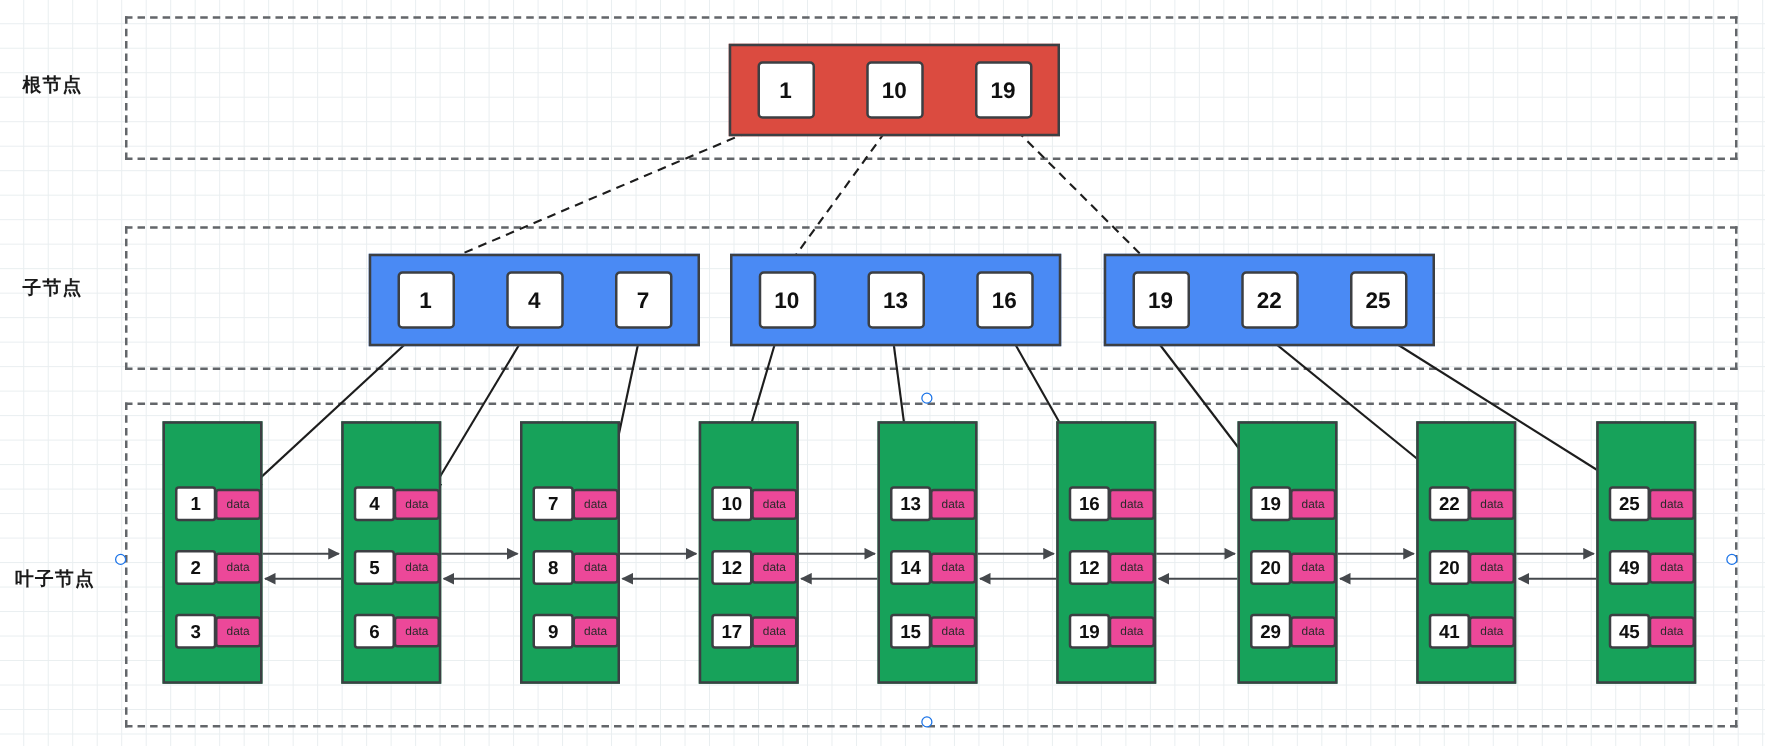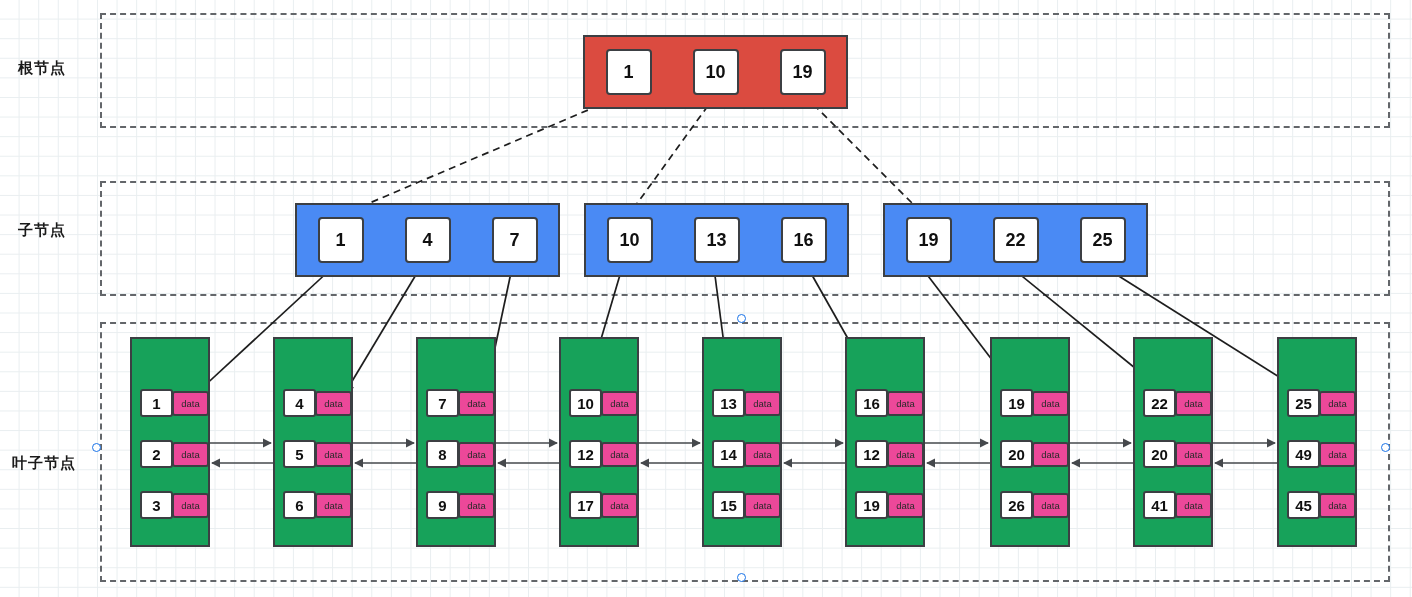--- a/index.html
+++ b/index.html
@@ -296,21 +296,21 @@
       <div class="leaf" style="left: 990px; top: 337px;">
         <div class="row r0">
           <div class="key">19</div>
           <div class="data">data</div>
         </div>
         <div class="row r1">
           <div class="key">20</div>
           <div class="data">data</div>
         </div>
         <div class="row r2">
-          <div class="key">26</div>
+          <div class="key">29</div>
           <div class="data">data</div>
         </div>
       </div>
       <div class="leaf" style="left: 1133px; top: 337px;">
         <div class="row r0">
           <div class="key">22</div>
           <div class="data">data</div>
         </div>
         <div class="row r1">
           <div class="key">20</div>

